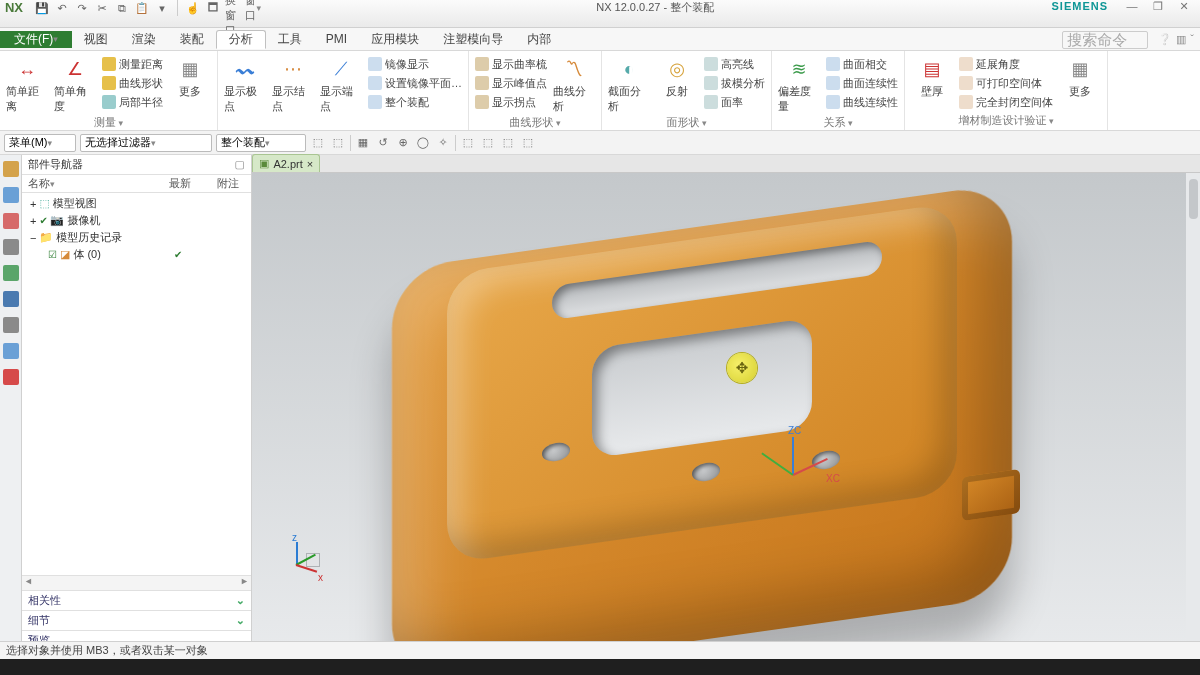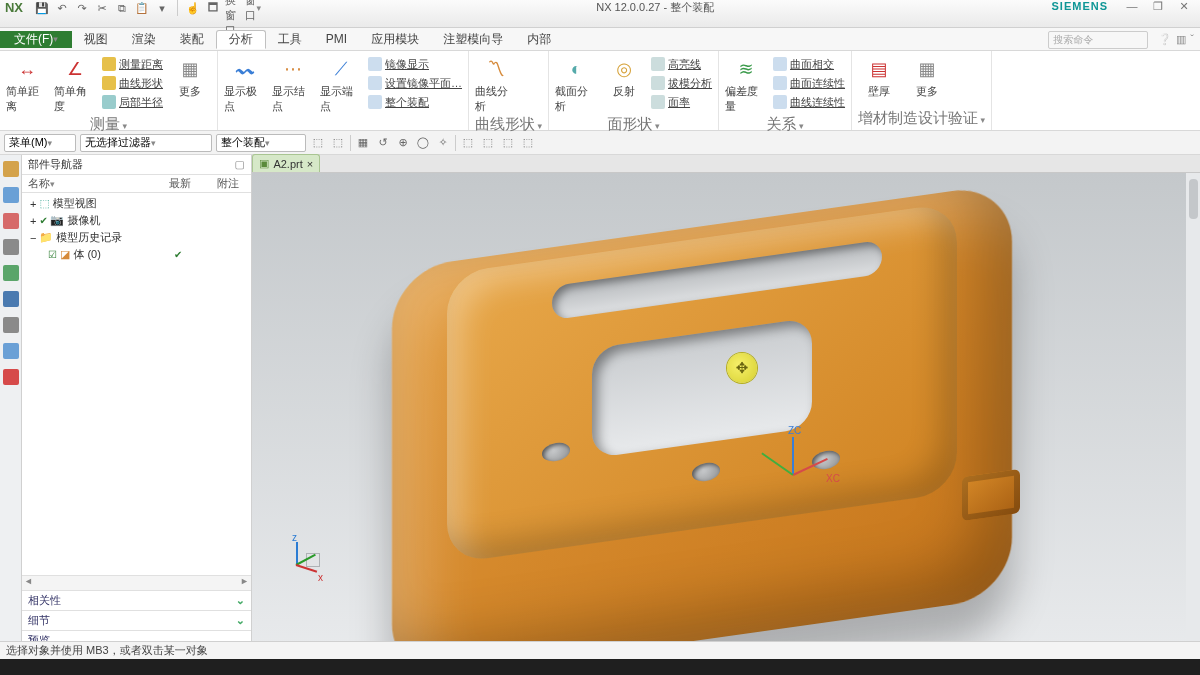--- a/index.html
+++ b/index.html
@@ -14,32 +14,32 @@
 .title-bar .title-text { flex:1; text-align:center; color:#555; }
 .title-bar .brand { font-weight:bold; color:#0e9696; letter-spacing:1px; padding:0 8px; }
 .title-bar .win-controls { display:flex; gap:2px; padding:0 4px; }
 .title-bar .win-controls span { width:24px; text-align:center; color:#777; font-size:11px; }
 
 
 .menubar { height:23px; background:#f7f7f7; display:flex; align-items:center; font-size:12px; border-bottom:1px solid #d8d8d8; }
 .menubar .file-btn { background:#2e7d32; color:#fff; padding:0 14px; display:flex; align-items:center; }
 .menubar .tab { padding:0 12px; display:flex; align-items:center; color:#444; }
 .menubar .tab.active { border:1px solid #c0c0c0; border-bottom:1px solid #fff; background:#fff; border-radius:3px 3px 0 0; margin-bottom:-1px; }
-.menubar .search { margin-left:auto; width:100px; height:18px; border:1px solid #ccc; border-radius:2px; font-size:10px; color:#aaa; padding:4px 4px; display:flex; align-items:center; margin-right:4px; margin-top:2px; }
+.menubar .search { margin-left:auto; width:86px; height:18px; border:1px solid #ccc; border-radius:2px; font-size:15px; color:#aaa; padding:4px 4px; display:flex; align-items:center; margin-right:4px; margin-top:2px; }
 .menubar .help-icons { display:flex; gap:4px; padding:0 6px; align-items:center; color:#888; font-size:11px; }
 
 
 .ribbon { height:80px; background:#fff; border-bottom:1px solid #d8d8d8; display:flex; font-size:11px; }
 .ribbon-group { border-right:1px solid #e4e4e4; padding:2px 6px 0; display:flex; flex-direction:column; }
 .ribbon-group .group-body { flex:1; display:flex; gap:6px; }
-.ribbon-group .group-label { text-align:center; color:#777; font-size:15px; padding:1px 0 2px; }
+.ribbon-group .group-label { text-align:center; color:#777; font-size:11px; padding:1px 0 2px; }
 .big-btn { width:42px; display:flex; flex-direction:column; align-items:center; justify-content:flex-start; gap:1px; padding-top:2px; color:#444; }
 .big-btn .ico { width:28px; height:28px; border-radius:3px; display:flex; align-items:center; justify-content:center; font-size:18px; }
 .small-list { display:flex; flex-direction:column; justify-content:flex-start; gap:1px; padding-top:2px; }
-.small-btn { display:flex; align-items:center; gap:3px; height:18px; color:#444; white-space:nowrap;text-decoration:underline; }
+.small-btn { display:flex; align-items:center; gap:3px; height:18px; color:#444; white-space:nowrap; }
 .small-btn .ico { width:14px; height:14px; border-radius:2px; }
 
 
 .selbar { height:24px; background:#f3f3f3; border-bottom:1px solid #d8d8d8; display:flex; align-items:center; gap:4px; padding:0 4px; font-size:11px; }
 .selbar .combo { height:18px; border:1px solid #bbb; background:#fff; display:flex; align-items:center; padding:0 4px; border-radius:2px; }
 .selbar .mini { width:16px; height:16px; display:inline-flex; align-items:center; justify-content:center; color:#666; }
 
 
 .main { display:flex; height:495px; }
 .left-rail { width:22px; background:#eef0f2; border-right:1px solid #d0d0d0; display:flex; flex-direction:column; align-items:center; gap:10px; padding-top:6px; }
@@ -203,20 +203,34 @@
         <div class="small-btn">
             <span class="ico" style="background:#cde"></span>
             <span>整个装配</span>
           </div>
       </div>
     </div>
   </div>
 
   <div class="ribbon-group">
     <div class="group-body">
+      <div class="small-list">
+        <div class="small-btn">
+            <span class="ico" style="background:#dca"></span>
+            <span>显示曲率梳</span>
+          </div>
+        <div class="small-btn">
+            <span class="ico" style="background:#dca"></span>
+            <span>显示峰值点</span>
+          </div>
+        <div class="small-btn">
+            <span class="ico" style="background:#dca"></span>
+            <span>显示拐点</span>
+          </div>
+      </div>
       <div class="big-btn">
           <div class="ico" style="color:#d68a3a">〽</div>
           <span>曲线分析</span>
         </div>
     </div>
     <div class="group-label caret">曲线形状</div>
   </div>
 
   <div class="ribbon-group">
     <div class="group-body">
@@ -269,20 +283,34 @@
     </div>
     <div class="group-label caret">关系</div>
   </div>
 
   <div class="ribbon-group">
     <div class="group-body">
       <div class="big-btn">
           <div class="ico" style="color:#c33">▤</div>
           <span>壁厚</span>
         </div>
+      <div class="small-list">
+        <div class="small-btn">
+            <span class="ico" style="background:#edc"></span>
+            <span>延展角度</span>
+          </div>
+        <div class="small-btn">
+            <span class="ico" style="background:#edc"></span>
+            <span>可打印空间体</span>
+          </div>
+        <div class="small-btn">
+            <span class="ico" style="background:#edc"></span>
+            <span>完全封闭空间体</span>
+          </div>
+      </div>
       <div class="big-btn">
           <div class="ico" style="color:#888">▦</div>
           <span>更多</span>
         </div>
     </div>
     <div class="group-label caret">增材制造设计验证</div>
   </div>
 </div>
 
 <div class="selbar">

